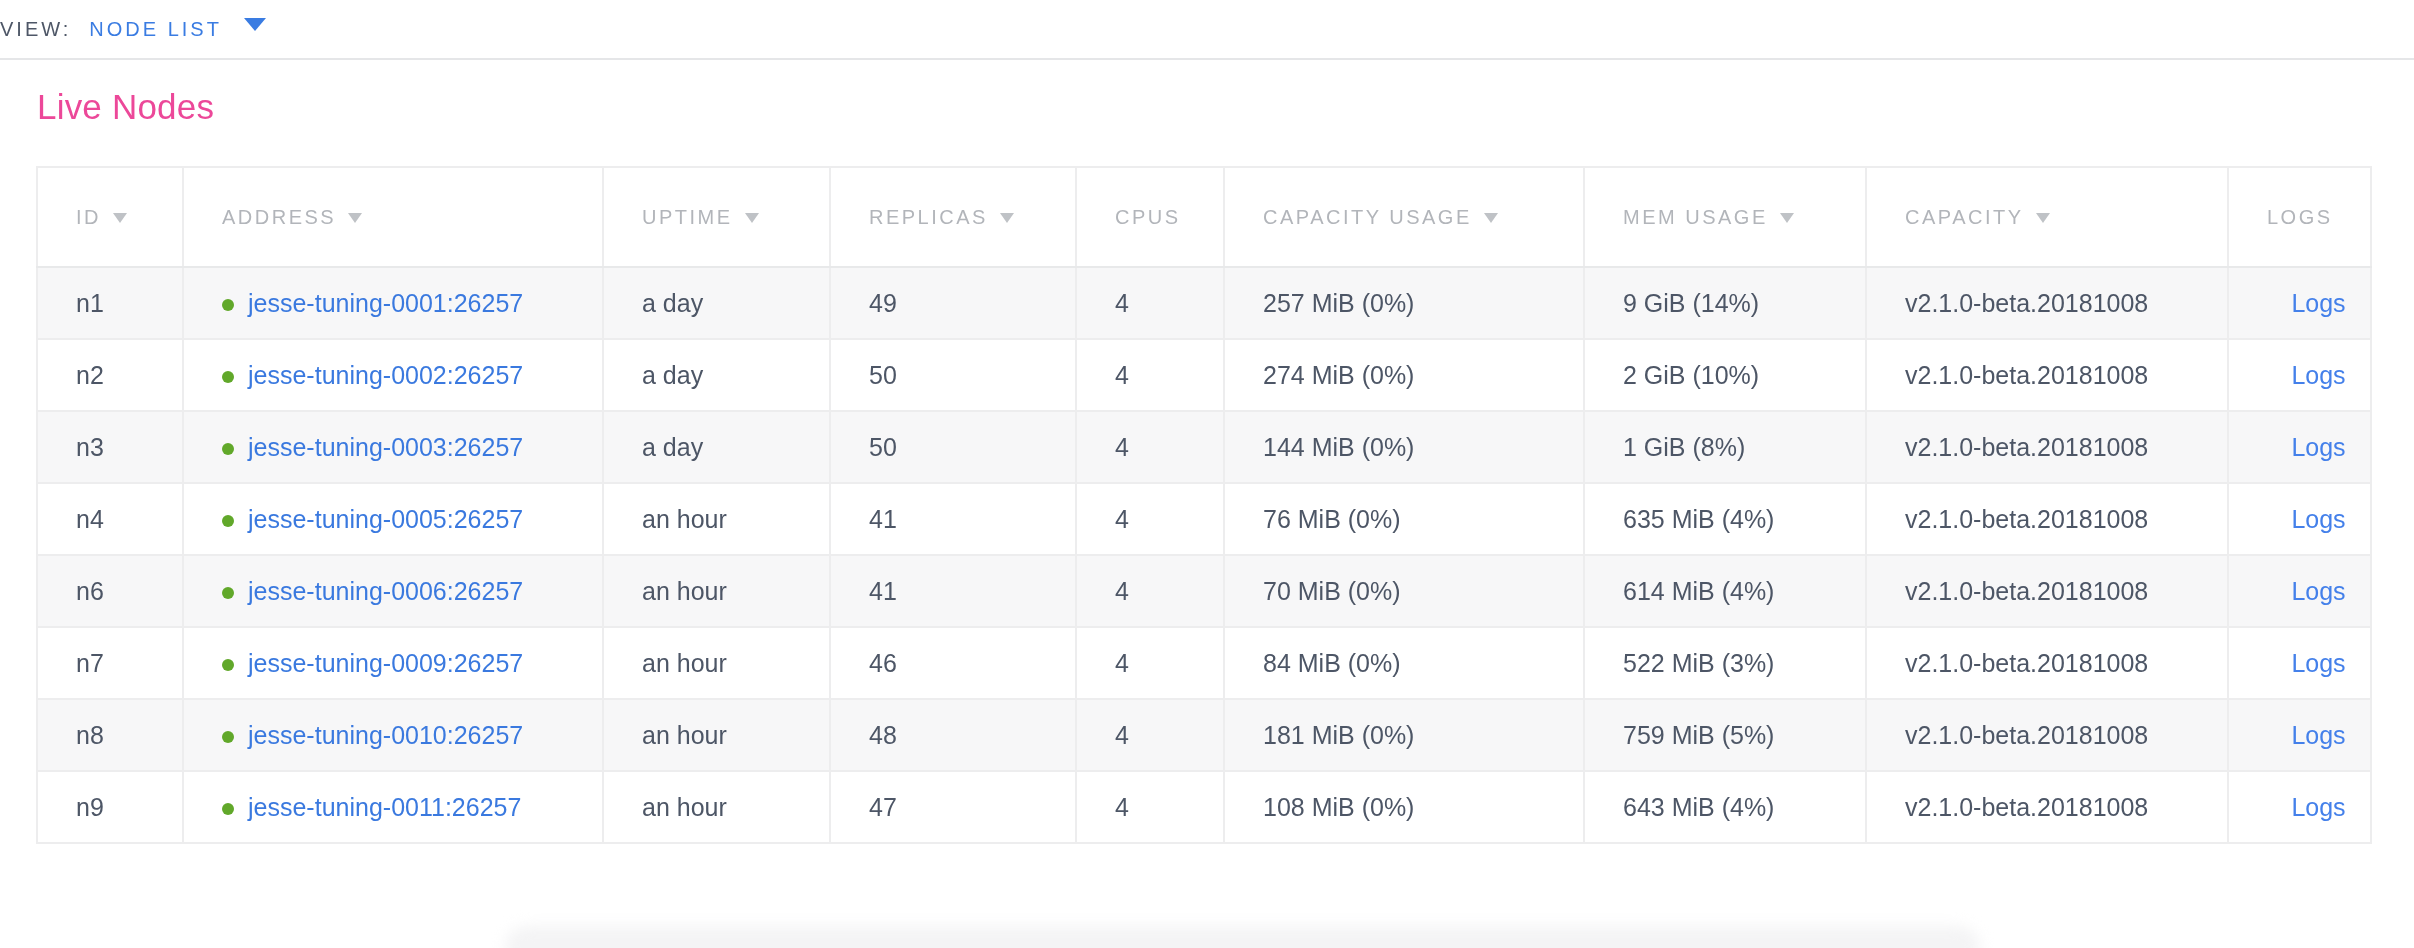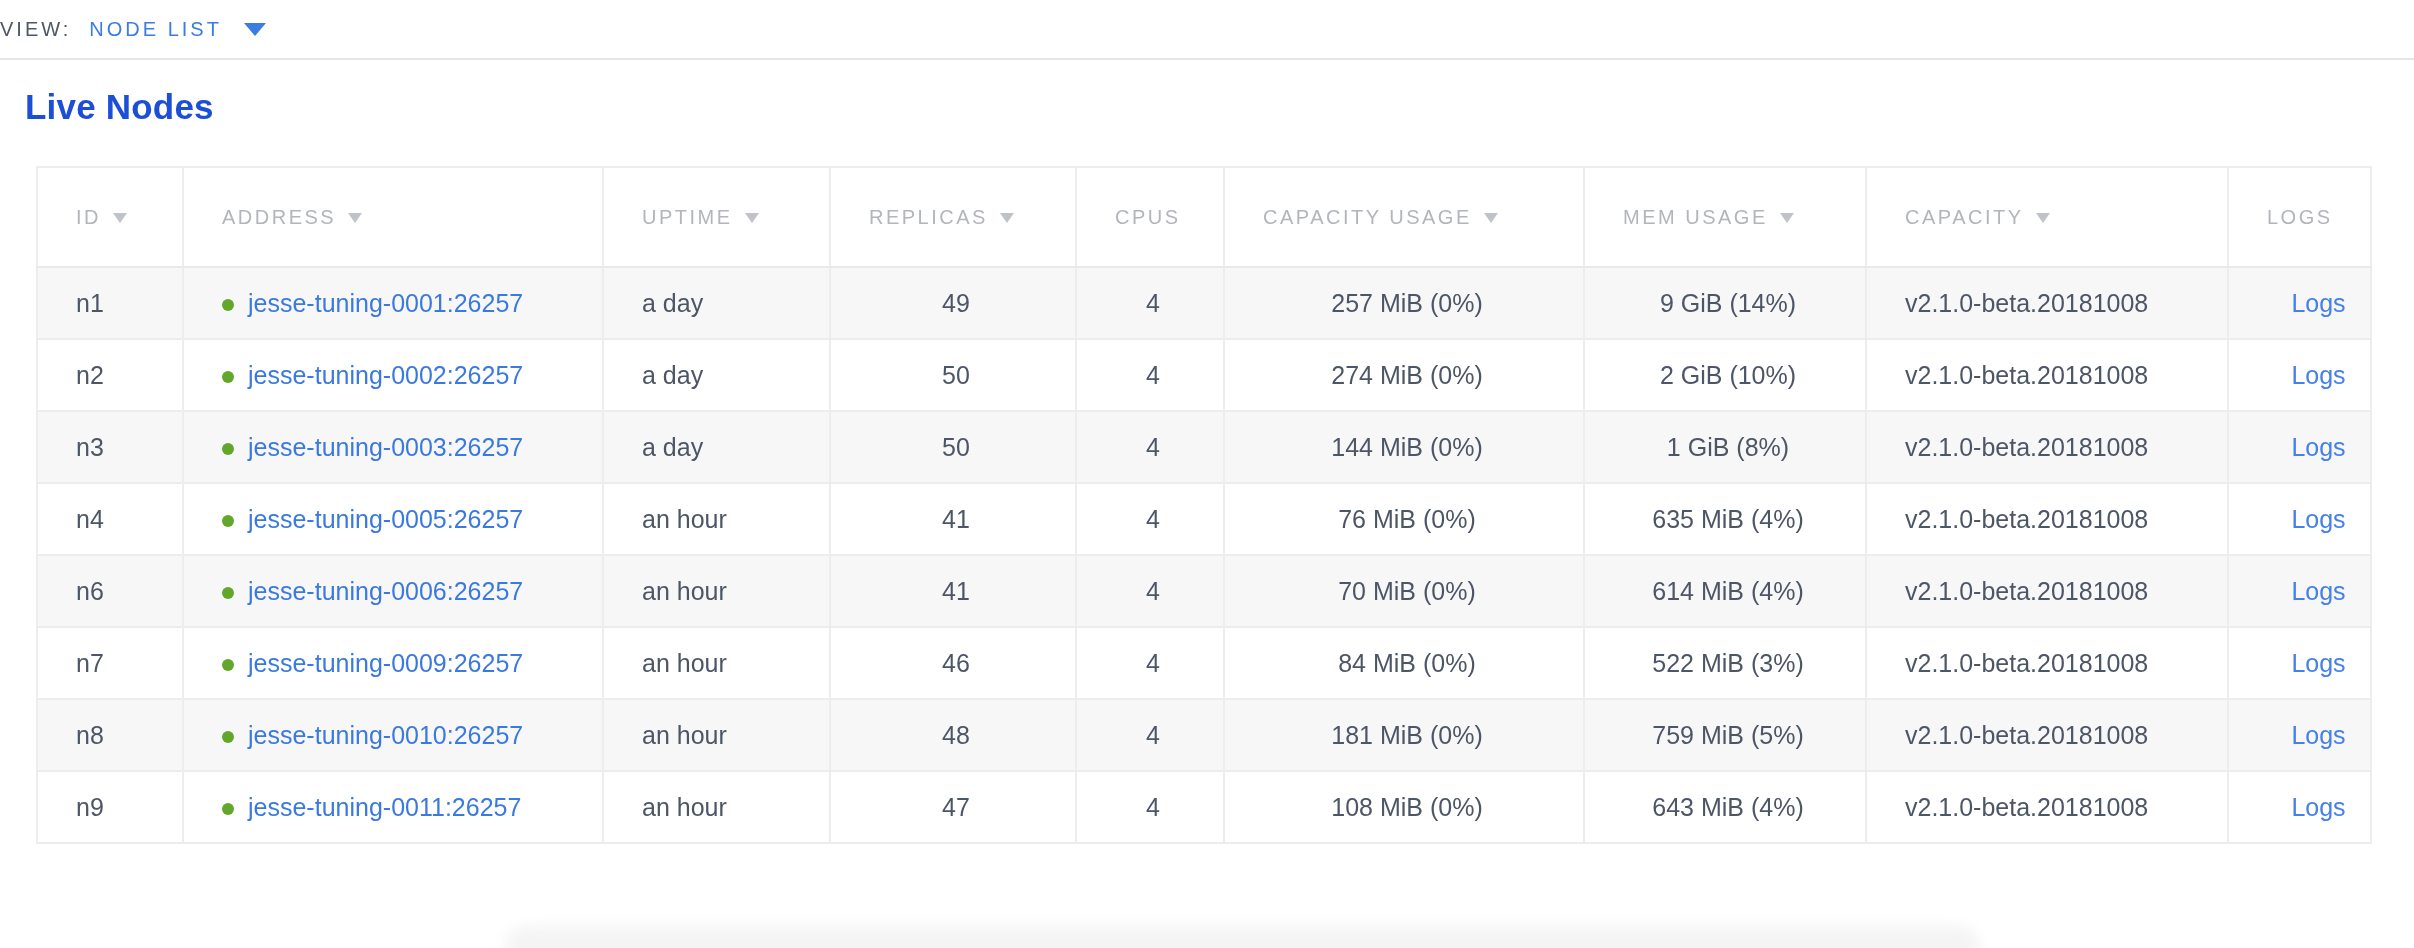--- a/index.html
+++ b/index.html
@@ -11,38 +11,38 @@
     height: 60px; width: 100%;
     border-bottom: 2px solid #e5e6e8;
     display: flex; align-items: center;
     background: #ffffff;
   }
   .view-label {
     font-size: 20px; letter-spacing: 3px; font-weight: 500;
     color: #4e5767; text-transform: uppercase;
   }
   .view-select {
-    display: inline-flex; align-items: center; margin-left: 18px;
+    display: inline-flex; margin-left: 18px;
     cursor: pointer;
   }
   .view-select .view-value {
     font-size: 20px; letter-spacing: 3px; font-weight: 500;
     color: var(--c-accent, #3a7ce2); text-transform: uppercase;
   }
   .caret-down {
     display: inline-block; width: 0; height: 0; margin-left: 22px;
     border-left: 11px solid transparent; border-right: 11px solid transparent;
     border-top: 13px solid var(--c-accent, #3a7ce2);
   }
 
   
   .page-title {
-    margin: 25px 0 0 25px;
-    font-size: 35px; line-height: 44px; font-weight: 700;
-    color: #1d4ed8; letter-spacing: 0.2px;
+    margin: 25px 0 0 37px;
+    font-size: 35px; line-height: 44px; font-weight: 400;
+    color: #ec4899; letter-spacing: 0.2px;
   }
 
   
   .table-wrap { margin: 37px 36px 0 36px; position: relative; z-index: 1; }
   table.nodes {
     width: 2336px; table-layout: fixed; border-collapse: collapse;
     background: #ffffff;
   }
   table.nodes th, table.nodes td { border: 2px solid #ededee; }
   table.nodes thead th {
@@ -58,21 +58,21 @@
   table.nodes tbody tr:nth-child(odd) td { background: #f7f7f8; }
 
   th.sortable { cursor: pointer; }
   .sort-arrow {
     display: inline-block; width: 0; height: 0; margin-left: 12px;
     border-left: 7px solid transparent; border-right: 7px solid transparent;
     border-top: 10px solid #bfc2c6; vertical-align: 1px;
   }
 
   th.h-logs { text-align: center; padding-left: 0; }
-  td.c-num { text-align: center; padding-left: 0; padding-right: 32px; }
+  td.c-num { text-align: left; padding-left: 0; padding-right: 32px; }
   th.h-cpus { text-align: right; padding-left: 0; padding-right: 26px; }
   td.c-address { padding-left: 54px; }
   td.c-logs { text-align: center; padding-left: 0; }
 
   .live-dot {
     display: inline-block; width: 12px; height: 12px; border-radius: 50%;
     background: var(--c-dot, #61a82a); margin-right: 14px; vertical-align: 1px;
   }
   a.addr-link { color: var(--c-link, #3a79df); text-decoration: none; cursor: pointer; }
   a.logs-link { color: var(--c-logs, #4480ea); text-decoration: none; cursor: pointer; }

